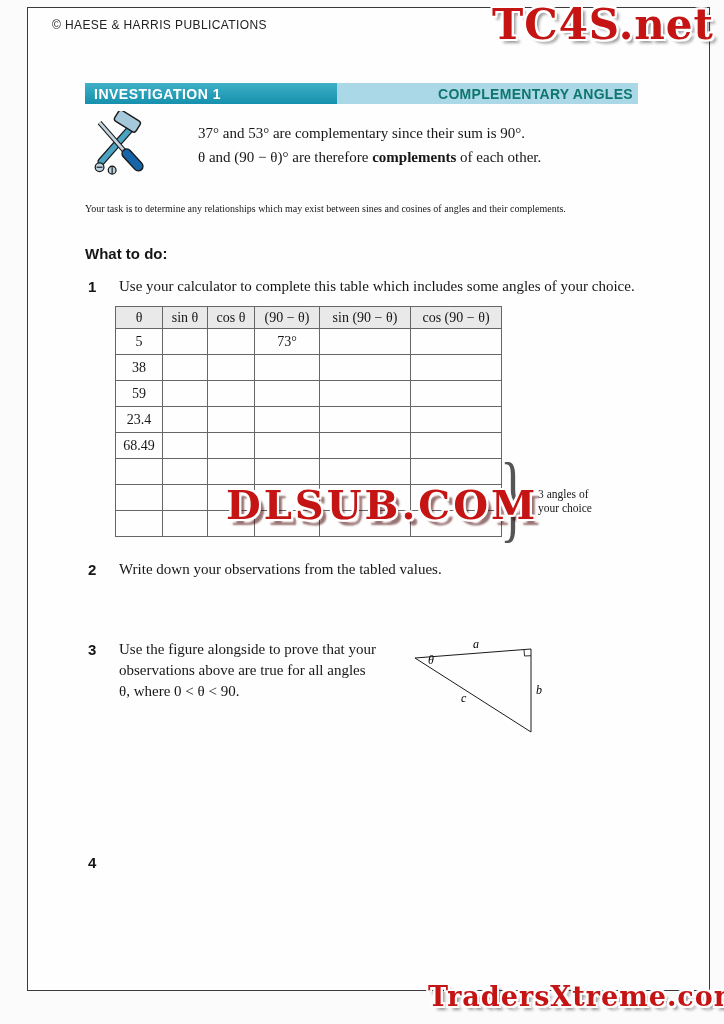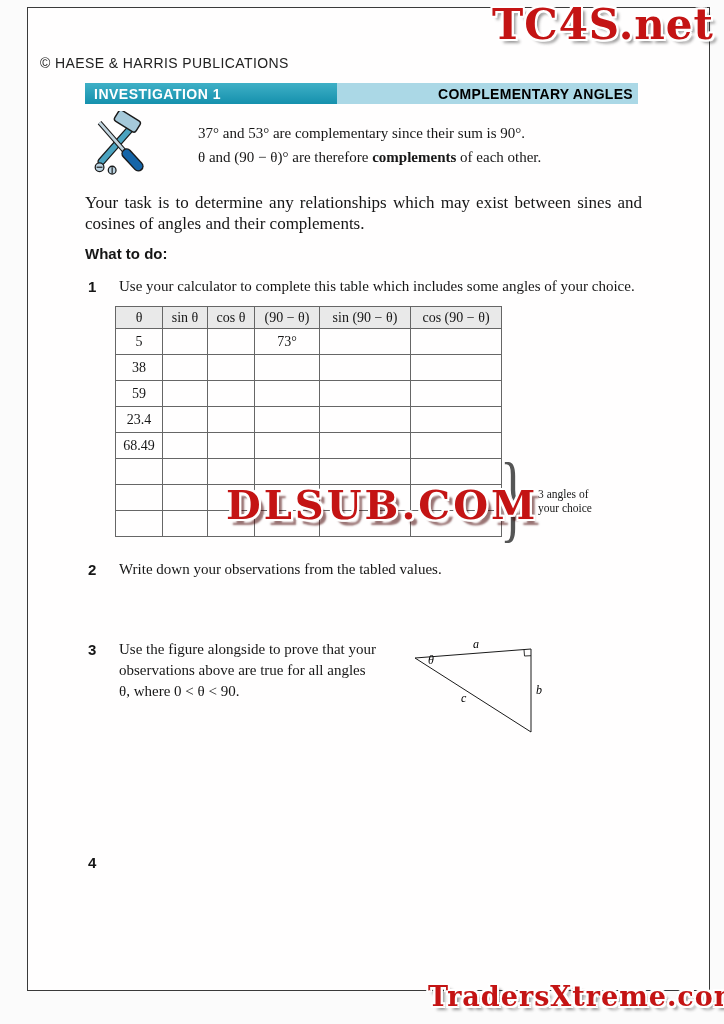--- a/index.html
+++ b/index.html
@@ -5,22 +5,22 @@
   * { margin: 0; padding: 0; box-sizing: border-box; }
   html, body { width: 724px; height: 1024px; background: #fbfbfb; }
   body { position: relative; font-family: "Liberation Serif", serif; color: #161616; overflow: hidden; }
 
   .page-border {
     position: absolute; left: 27px; top: 7px; width: 683px; height: 984px;
     border: 1.5px solid #3a3a3a; background: #fffefe;
   }
 
   .copyright {
-    position: absolute; left: 40px; top: 18px;
-    font-family: "Liberation Sans", sans-serif; font-size: 14px; letter-spacing: .4px; color: #222; margin-top: 37px;
+    position: absolute; left: 52px; top: 18px;
+    font-family: "Liberation Sans", sans-serif; font-size: 12px; letter-spacing: .4px; color: #222;
   }
 
   
   .wm {
     position: absolute; font-family: "DejaVu Serif", serif; font-weight: bold; color: #c41414;
     text-shadow:
       -2px -2px 0 #fff, 0 -2px 0 #fff, 2px -2px 0 #fff,
       -2px 0 0 #fff, 2px 0 0 #fff,
       -2px 2px 0 #fff, 0 2px 0 #fff, 2px 2px 0 #fff,
       4px 4px 3px rgba(30,30,30,.45);
@@ -37,30 +37,30 @@
   .wm-bottom { left: 428px; top: 981px; font-size: 27px; letter-spacing: 1px; }
 
   
   .banner { position: absolute; left: 85px; top: 83px; width: 553px; height: 21px; display: flex; font-family: "Liberation Sans", sans-serif; }
   .banner-left {
     width: 252px; background: linear-gradient(#3fb0c6, #1590ad);
     color: #fff; font-weight: bold; font-size: 14px; letter-spacing: .5px;
     display: flex; align-items: center; padding-left: 9px;
   }
   .banner-right {
-    flex: 1; background: #abd8e6; color: #000000; font-weight: bold; font-size: 14px; letter-spacing: .3px;
+    flex: 1; background: #abd8e6; color: #0f766e; font-weight: bold; font-size: 14px; letter-spacing: .3px;
     display: flex; align-items: center; justify-content: flex-end; padding-right: 5px;
   }
 
   .tools-icon { position: absolute; left: 86px; top: 111px; }
 
   .intro { position: absolute; left: 198px; top: 121px; font-size: 15px; line-height: 24px; }
   .intro b { font-weight: bold; }
 
-  .task { position: absolute; left: 85px; top: 192px; width: 557px; font-size: 17px; line-height: 21px; text-align: justify; }
+  .task { position: absolute; left: 85px; top: 198px; width: 557px; font-size: 10px; line-height: 21px; text-align: justify; }
 
   .what-to-do { position: absolute; left: 85px; top: 245px; font-family: "Liberation Sans", sans-serif; font-weight: bold; font-size: 15px; }
 
   .step { position: absolute; display: flex; font-size: 15px; line-height: 21px; }
   .step-num { font-family: "Liberation Sans", sans-serif; font-weight: bold; width: 15px; flex: 0 0 15px; }
   .step-text { margin-left: 16px; font-family: Liberation Serif, serif; }
   .step1 { left: 88px; top: 276px; width: 560px; }
   .step2 { left: 88px; top: 559px; width: 560px; }
   .step3 { left: 88px; top: 639px; width: 600px; }
   .step3 .step-text { width: 258px; }

